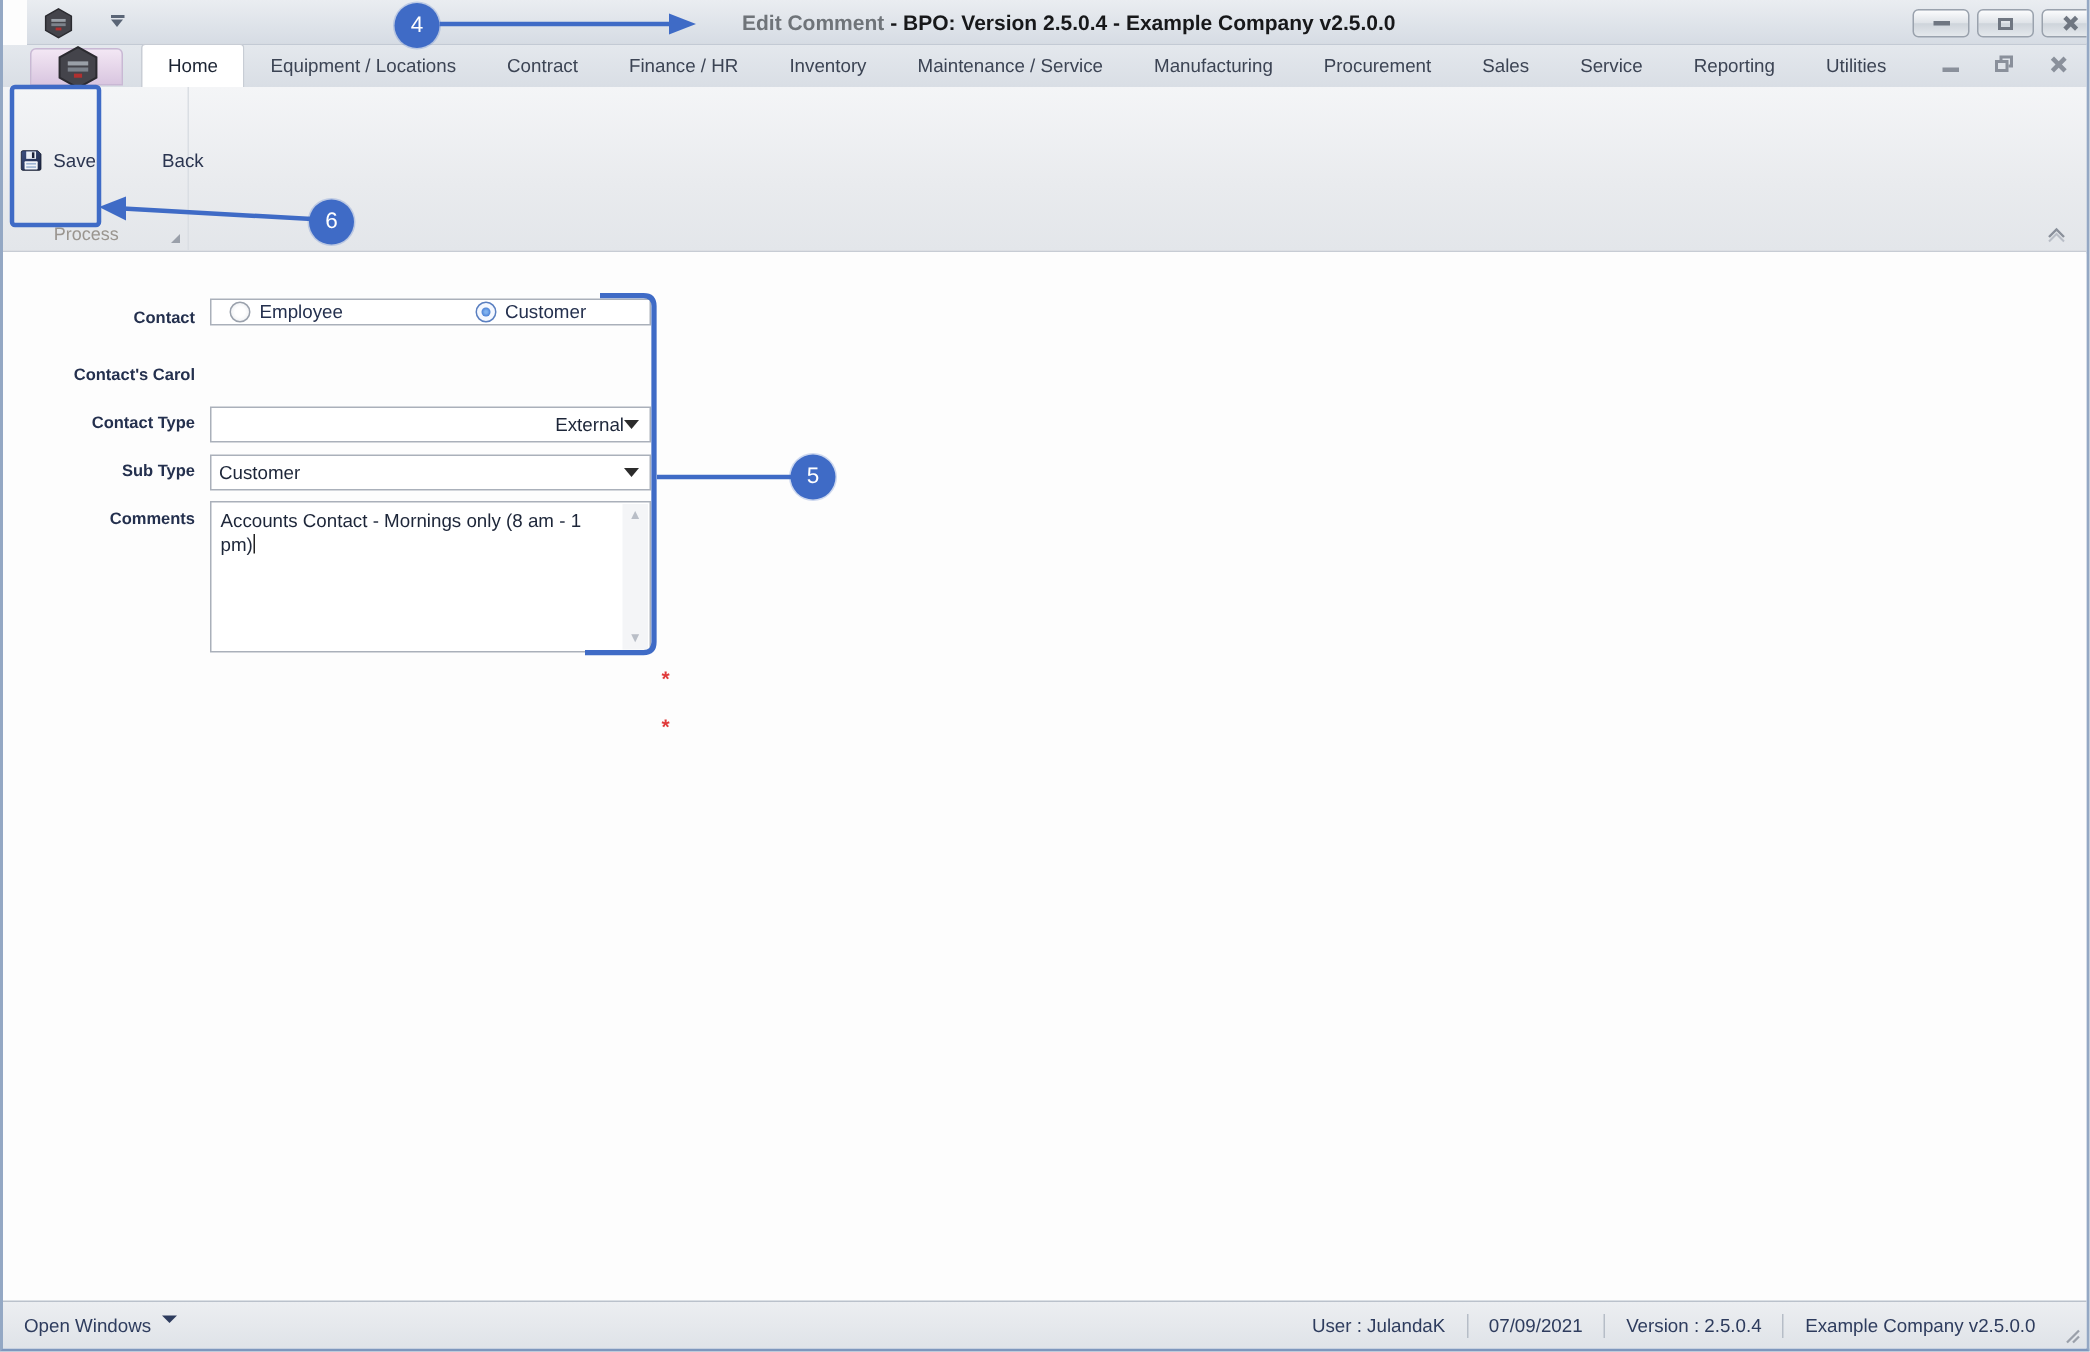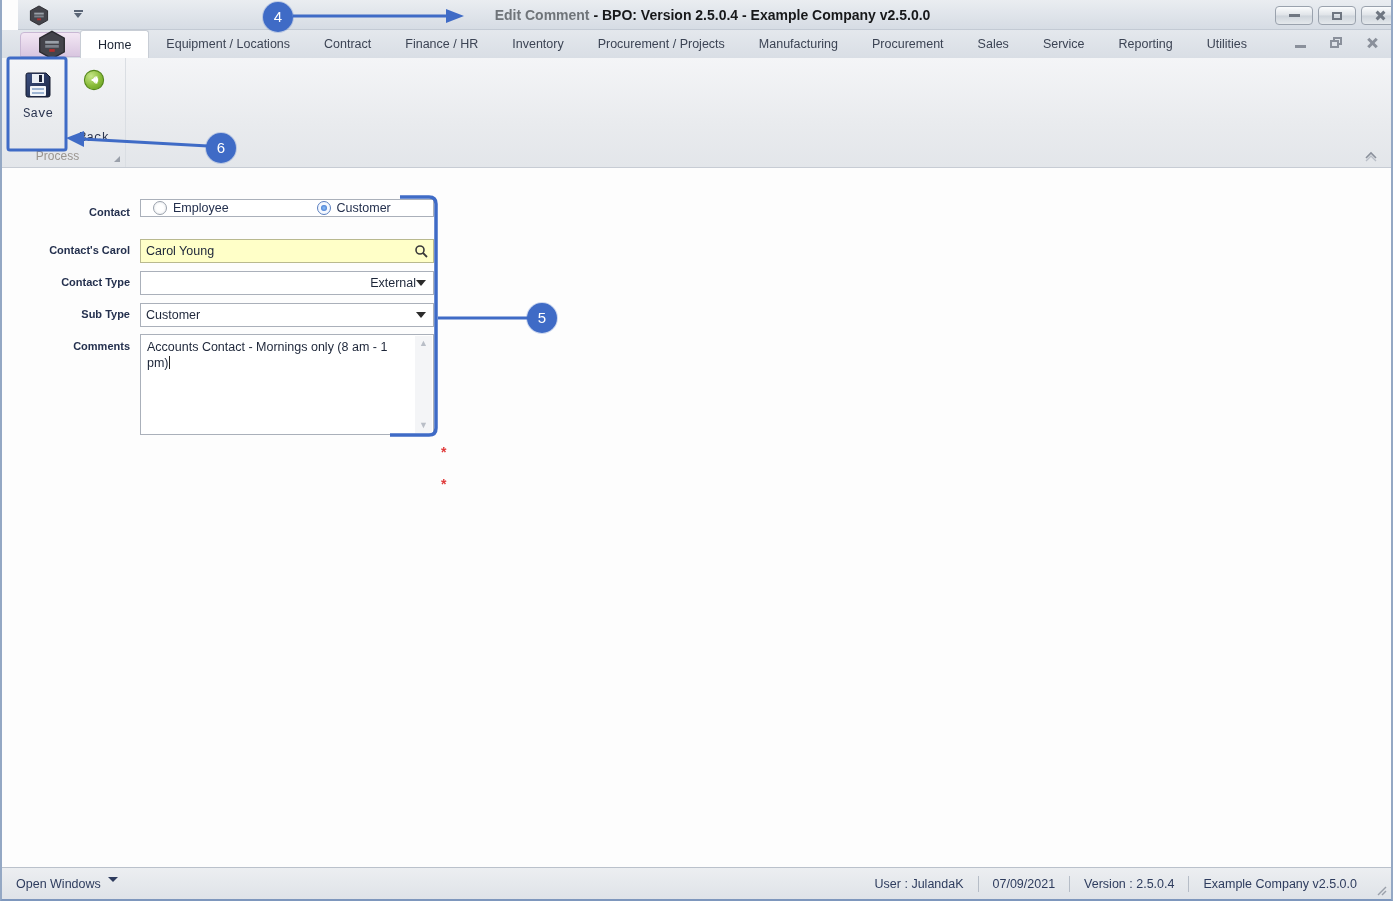--- a/index.html
+++ b/index.html
@@ -37,21 +37,21 @@
   
   #tabstrip {
     position:absolute; left:0; top:30px; width:100%; height:28px;
     background:linear-gradient(#e4e8ed,#d9dee5);
   }
   #appbutton {
     position:absolute; left:18px; top:2px; width:62px; height:25px; border-radius:4px 4px 0 0;
     background:linear-gradient(#f3e7f4,#d9c6e0); border:1px solid #c9b8d4; cursor:pointer;
   }
   .app-icon-lg { position:absolute; left:16px; top:-4px; width:30px; height:32px; }
-  #tabs { position:absolute; left:78px; top:0; height:28px; display:flex; align-items:center; }
+  #tabs { position:absolute; left:92px; top:0; height:28px; display:flex; align-items:flex-end; }
   .tab {
     padding:0 17px; line-height:28px; font-size:12.5px; color:#3c4454; white-space:nowrap; cursor:pointer;
   }
   .tab.selected {
     background:#ffffff; border:1px solid #c8cdd5; border-bottom:none; border-radius:3px 3px 0 0;
     color:#1c2433;
   }
   .mdi-btns { position:absolute; right:14px; top:7px; display:flex; gap:24px; align-items:center; }
   .mdi-min { width:11px; height:3px; background:#8a909b; margin-top:8px; }
   .mdi-restore { position:relative; width:12px; height:11px; }
@@ -63,22 +63,22 @@
   .mdi-close::before { transform:rotate(45deg); }
   .mdi-close::after { transform:rotate(-45deg); }
   
   #ribbon {
     position:absolute; left:0; top:58px; width:100%; height:110px;
     background:linear-gradient(#f4f5f7,#e9ebee 60%,#e3e6ea);
     border-bottom:1px solid #c7ccd4;
   }
   #group-process { position:absolute; left:2px; top:0; width:122px; height:109px; border-right:1px solid #dadee3; }
   .ribbon-btn {
-    position:absolute; top:5px; width:52px; height:82px; display:flex; flex-direction:column; align-items:center;
-    padding-top:6px; gap:6px; border-radius:3px; cursor:pointer;font-family:Liberation Mono, monospace;
+    position:absolute; top:5px; width:52px; height:82px; display:flex; align-items:center;
+    padding-top:6px; gap:6px; border-radius:3px; cursor:pointer;
   }
   .ribbon-btn .lbl { font-size:12.5px; color:#2b3550; }
   #btn-save { left:8px; }
   #btn-back { left:64px;gap:40px; }
   .grp-footer { position:absolute; left:0; bottom:2px; width:100%; height:16px; }
   .grp-label { position:absolute; left:0; right:14px; text-align:center; font-size:12px; color:#9a958f; }
   .dlg-launcher { position:absolute; right:4px; bottom:2px; width:8px; height:8px; cursor:pointer; }
   #ribbon-collapse { position:absolute; right:12px; bottom:4px; width:16px; height:12px; cursor:pointer; }
   
   #content { position:absolute; left:0; top:169px; width:100%; height:698px; background:#fdfdfd; }
@@ -174,21 +174,21 @@
         <rect x="6" y="11" width="10" height="2" fill="#7c828b"></rect>
         <rect x="9" y="14" width="4" height="2" fill="#b03030"></rect>
       </svg>
     </div>
     <div id="tabs">
       <div class="tab selected">Home</div>
       <div class="tab">Equipment / Locations</div>
       <div class="tab">Contract</div>
       <div class="tab">Finance / HR</div>
       <div class="tab">Inventory</div>
-      <div class="tab">Procurement / Projects</div>
+      <div class="tab">Maintenance / Service</div>
       <div class="tab">Manufacturing</div>
       <div class="tab">Procurement</div>
       <div class="tab">Sales</div>
       <div class="tab">Service</div>
       <div class="tab">Reporting</div>
       <div class="tab">Utilities</div>
     </div>
     <div class="mdi-btns">
       <div class="mdi-min"></div>
       <div class="mdi-restore">
@@ -255,27 +255,20 @@
         <span class="radio-circ"></span>
         <span class="radio-lbl">Employee</span>
       </div>
       <div class="radio-opt second selected">
         <span class="radio-circ"></span>
         <span class="radio-lbl">Customer</span>
       </div>
     </div>
 
     <div class="frm-label" style="top:75px;">Contact's Carol</div>
-    <div class="field" id="fld-name" style="top:70px;">
-      <span class="val">Carol Young</span>
-      <svg width="14" height="14" viewBox="0 0 14 14">
-        <circle cx="6" cy="6" r="4" fill="none" stroke="#3a3a3a" stroke-width="1.6"></circle>
-        <line x1="9" y1="9" x2="13" y2="13" stroke="#3a3a3a" stroke-width="1.8"></line>
-      </svg>
-    </div>
 
     <div class="frm-label" style="top:107px;">Contact Type</div>
     <div class="field" id="fld-ctype" style="top:102px;">
       <span class="val">External</span>
       <span class="drop-arrow"></span>
     </div>
     <div class="req" id="req-1">*</div>
 
     <div class="frm-label" style="top:139px;">Sub Type</div>
     <div class="field" id="fld-subtype" style="top:134px;">

